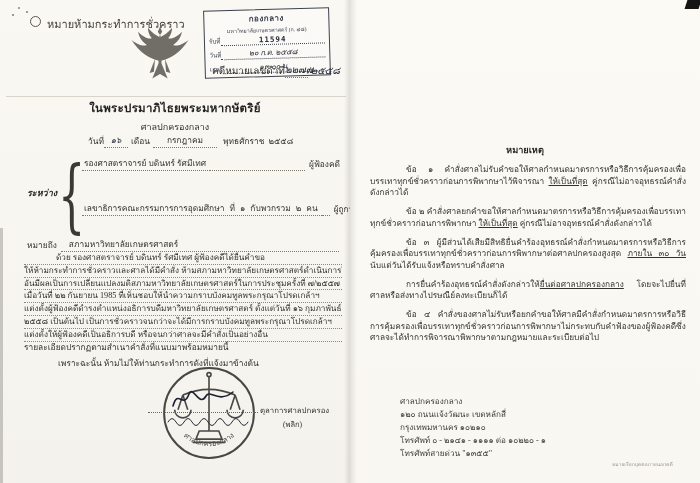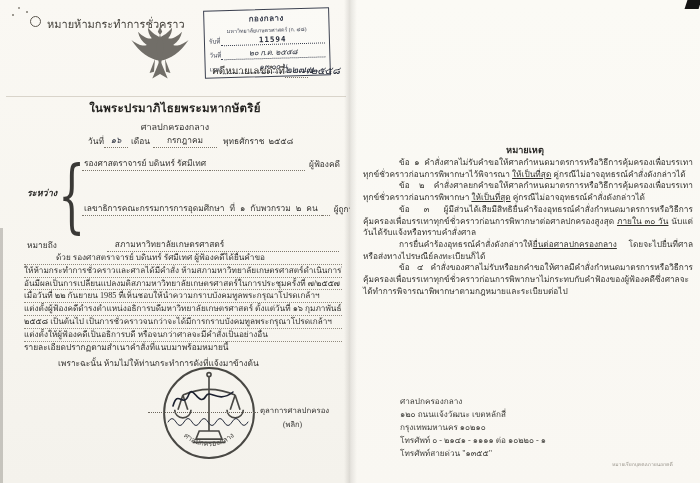--- a/index.html
+++ b/index.html
@@ -29,33 +29,33 @@
   .stamp .num{font-family:"DejaVu Sans Mono",monospace;font-weight:bold;font-size:9px;letter-spacing:1px;font-style:normal;}
   .caseline{font-size:10px;display:flex;align-items:flex-end;}
   .title{left:0;top:99px;width:350px;text-align:center;font-size:11.5px;font-weight:bold;color:#23221f;letter-spacing:.3px;}
   .court{left:0;top:120px;width:350px;text-align:center;font-size:9px;}
   .dateline{left:88px;top:133px;font-size:8.4px;display:flex;align-items:flex-end;}
   .between{left:27px;top:186px;font-size:9px;font-weight:bold;font-style:italic;}
   .brace{left:58px;top:150px;font-size:78px;font-weight:200;color:#3a3936;transform:scale(.55,1.02);transform-origin:left top;font-family:"DejaVu Serif",serif;}
   .party{left:82px;width:258px;font-size:8.4px;}
   .party .name{border-bottom:1px dotted #7d776c;padding:0 4px 0 2px;}
   .party .role{padding-left:4px;}
-  .torow{left:27px;top:237px;width:312px;font-size:8.4px;gap:46px;}
+  .torow{left:27px;top:237px;width:312px;font-size:8.4px;}
   .body{position:absolute;left:24px;top:252px;width:318px;font-size:8.2px;}
   .bodyline{height:11.8px;line-height:11.8px;border-bottom:1px dotted #8f897d;overflow:hidden;white-space:nowrap;}
   .bodyline.first{padding-left:32px;}
   .plainline{font-size:8.4px;}
   .sealwrap{position:absolute;left:160px;top:364px;width:98px;height:98px;opacity:.92;}
   .sigline{position:absolute;left:148px;top:412px;width:110px;border-bottom:1px dotted #6d675d;}
   .judge{left:260px;top:404px;font-size:7.8px;}
   .flip{left:283px;top:418px;font-size:7.5px;}
   .cornermark{position:absolute;left:686px;top:0;width:14px;height:9px;background:#141414;transform:skewX(-18deg);}
   .notes-title{left:350px;top:142px;width:350px;text-align:center;font-weight:bold;font-size:9.2px;color:#262522;}
   .notes{position:absolute;left:363px;top:157px;width:330px;font-size:8.3px;line-height:11.7px;text-align:justify;color:#33322e;}
-  .notes p{margin:0;text-indent:36px;}
+  .notes p{margin:7px;text-indent:36px;}
   .useg{text-decoration:underline;text-underline-offset:1px;}
   .footer{position:absolute;left:400px;top:395px;font-size:8.2px;line-height:13px;color:#3a3935;}
   .formref{position:absolute;left:612px;top:460px;font-size:5px;color:#9a958c;}
   .edgeL{position:absolute;left:0;top:228px;width:3px;height:255px;background:#8f8b84;opacity:.45;}
   .scanline{position:absolute;left:6px;top:96px;width:340px;border-top:1px solid #d9d4ca;}
   .speck{position:absolute;border-radius:50%;background:#8b877e;}
   svg{display:block;}
 </style>
 </head>
 <body>

